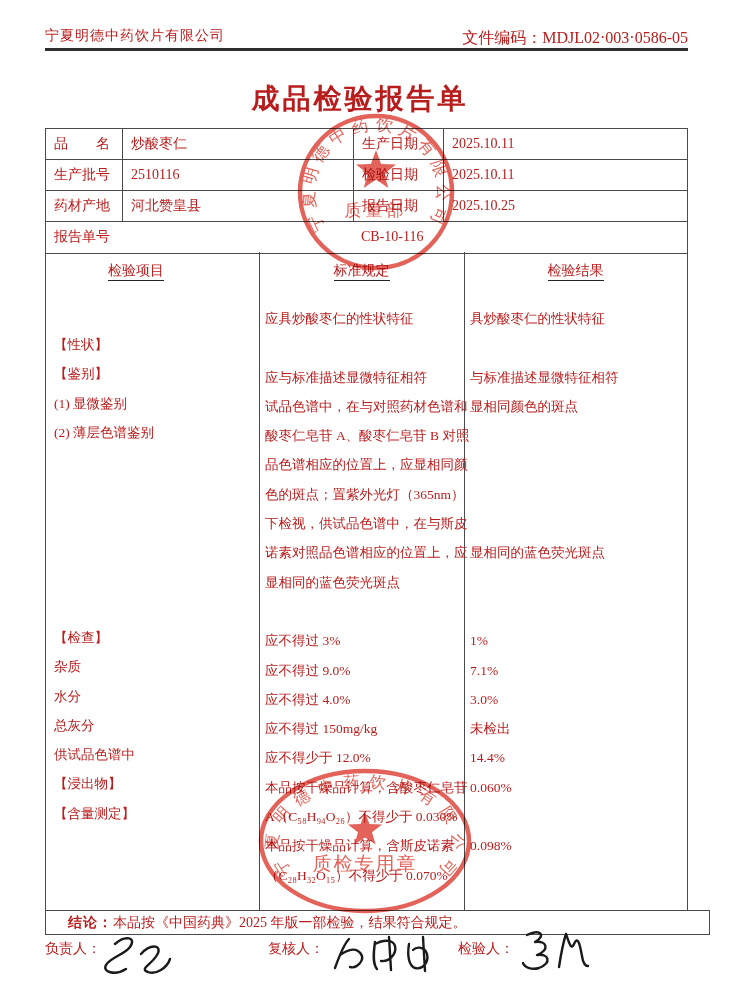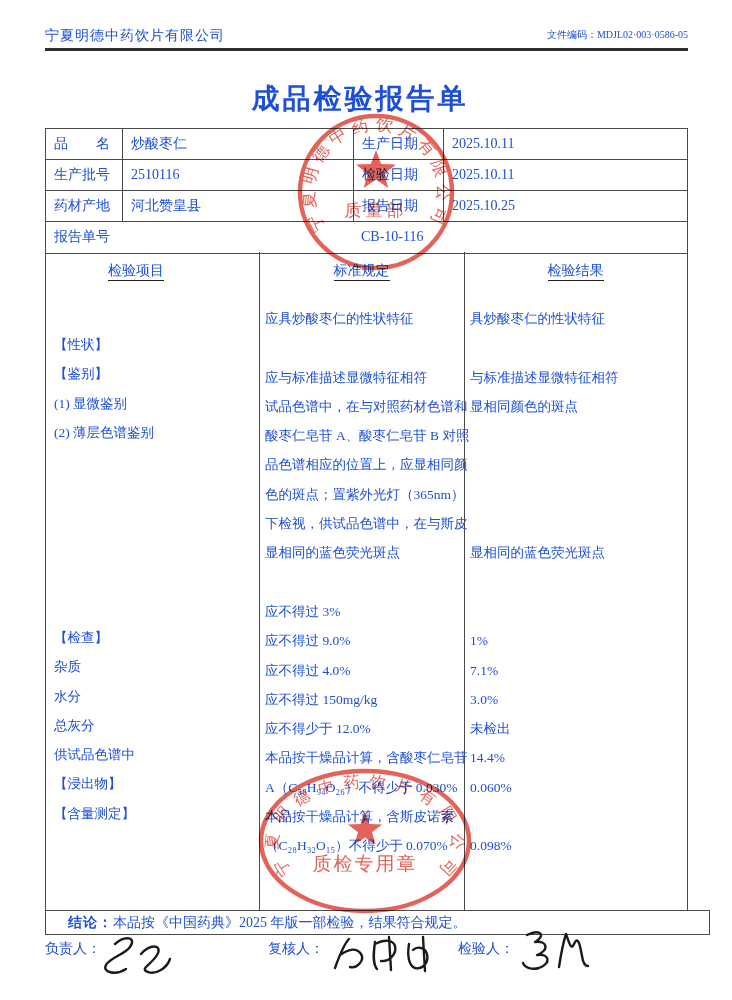--- a/index.html
+++ b/index.html
@@ -1,20 +1,20 @@
 <!DOCTYPE html>
 <html><head>
 <meta charset="utf-8">
 <style>
   html,body{margin:0;padding:0;background:#fff;}
   .page{position:relative;width:732px;height:1000px;background:#fff;overflow:hidden;
-        font-family:"Liberation Serif","DejaVu Serif",serif;color:#1d4ed8;}
+        font-family:"Liberation Serif","DejaVu Serif",serif;color:#b91c1c;}
   
   .hdr-company{position:absolute;left:45px;top:27px;font-size:14px;letter-spacing:1px;}
-  .hdr-code{position:absolute;right:44px;top:28px;font-size:10px;}
+  .hdr-code{position:absolute;right:44px;top:28px;font-size:16px;}
   .hdr-rule{position:absolute;left:45px;top:48px;width:643px;height:3px;background:#2e2e2e;}
   .title{position:absolute;left:0;top:80px;width:720px;margin:0;text-align:center;
          font-size:28px;font-weight:bold;letter-spacing:3px;}
   
   .info{position:absolute;left:45px;top:128px;width:641px;height:124px;border:1px solid #4a4a4a;
         display:grid;grid-template-columns:77px 231px 90px 1fr;grid-template-rows:31px 31px 31px 31px;
         font-size:14px;}
   .info .c{box-sizing:border-box;padding-left:8px;line-height:30px;white-space:nowrap;overflow:visible;}
   .info .br{border-right:1px solid #4a4a4a;}
   .info .bb{border-bottom:1px solid #4a4a4a;}
@@ -111,20 +111,21 @@
 
     <div class="colB">
       <div class="ln">应具炒酸枣仁的性状特征</div>
       <div class="ln"></div>
       <div class="ln">应与标准描述显微特征相符</div>
       <div class="ln">试品色谱中，在与对照药材色谱和</div>
       <div class="ln">酸枣仁皂苷 A、酸枣仁皂苷 B 对照</div>
       <div class="ln">品色谱相应的位置上，应显相同颜</div>
       <div class="ln">色的斑点；置紫外光灯（365nm）</div>
       <div class="ln">下检视，供试品色谱中，在与斯皮</div>
+      <div class="ln">诺素对照品色谱相应的位置上，应</div>
       <div class="ln">显相同的蓝色荧光斑点</div>
       <div class="ln"></div>
       <div class="ln">应不得过 3%</div>
       <div class="ln">应不得过 9.0%</div>
       <div class="ln">应不得过 4.0%</div>
       <div class="ln">应不得过 150mg/kg</div>
       <div class="ln">应不得少于 12.0%</div>
       <div class="ln">本品按干燥品计算，含酸枣仁皂苷</div>
       <div class="ln">A（C₅₈H₉₄O₂₆）不得少于 0.030%</div>
       <div class="ln">本品按干燥品计算，含斯皮诺素</div>

